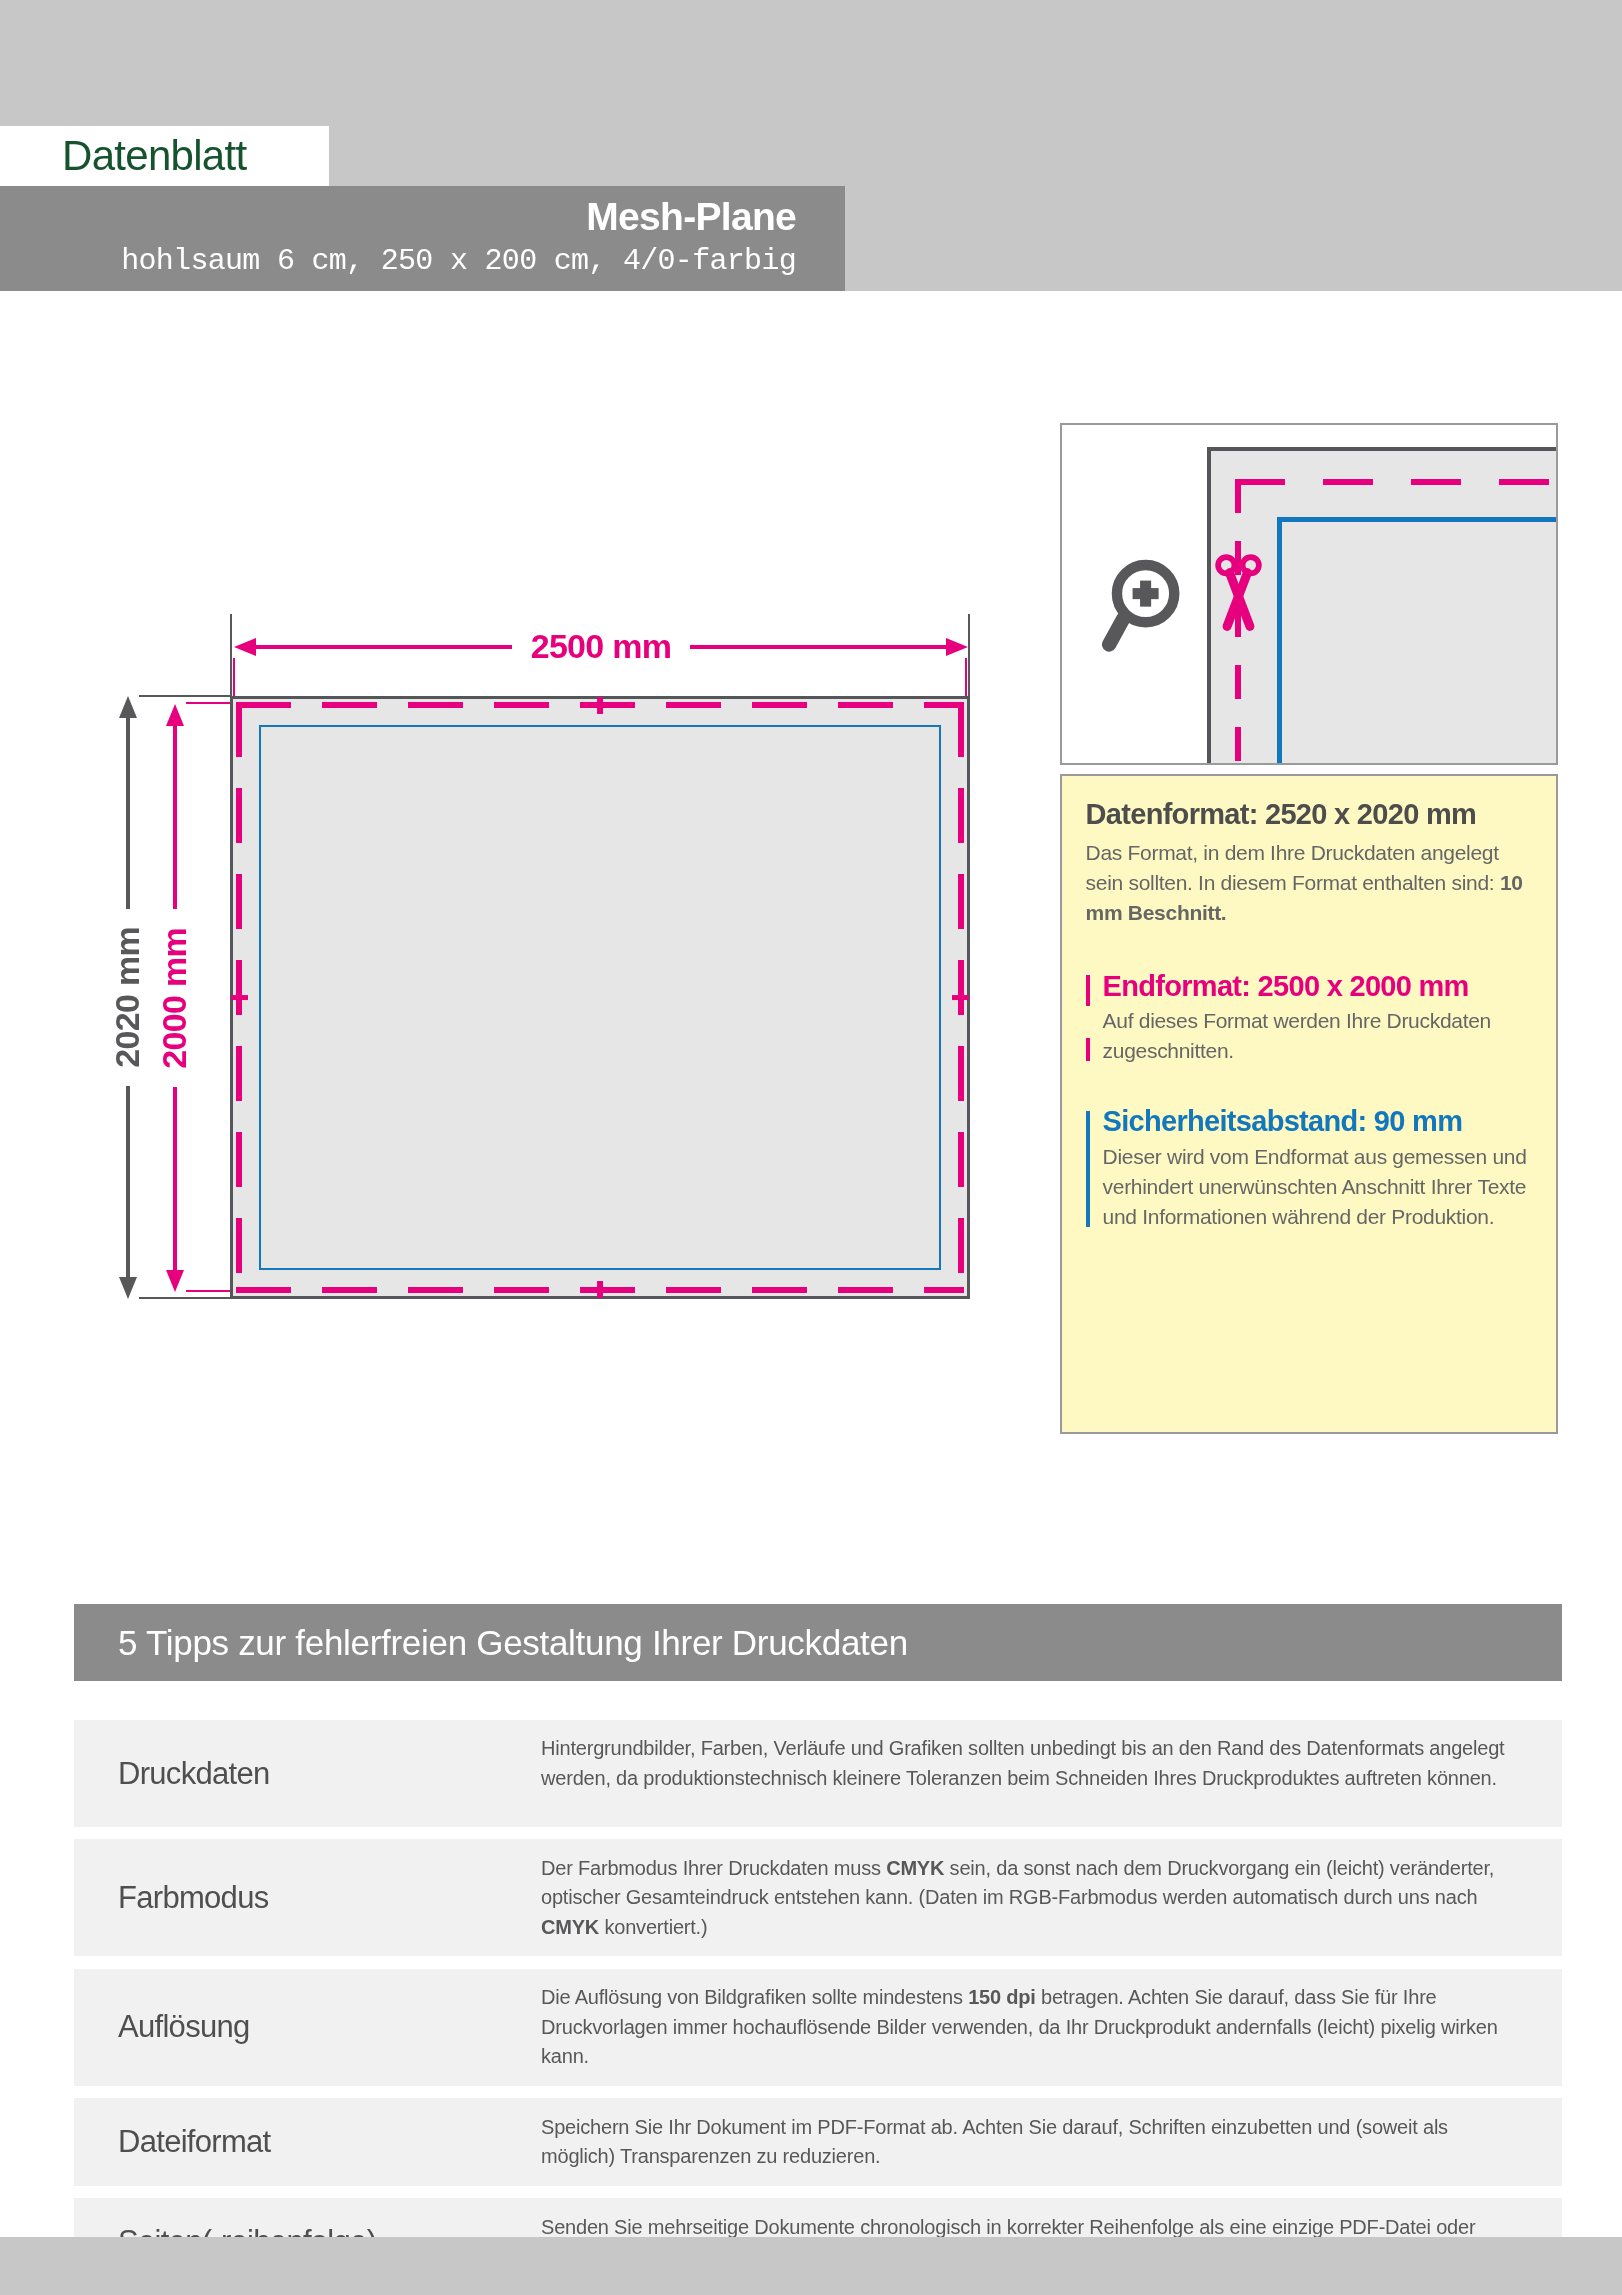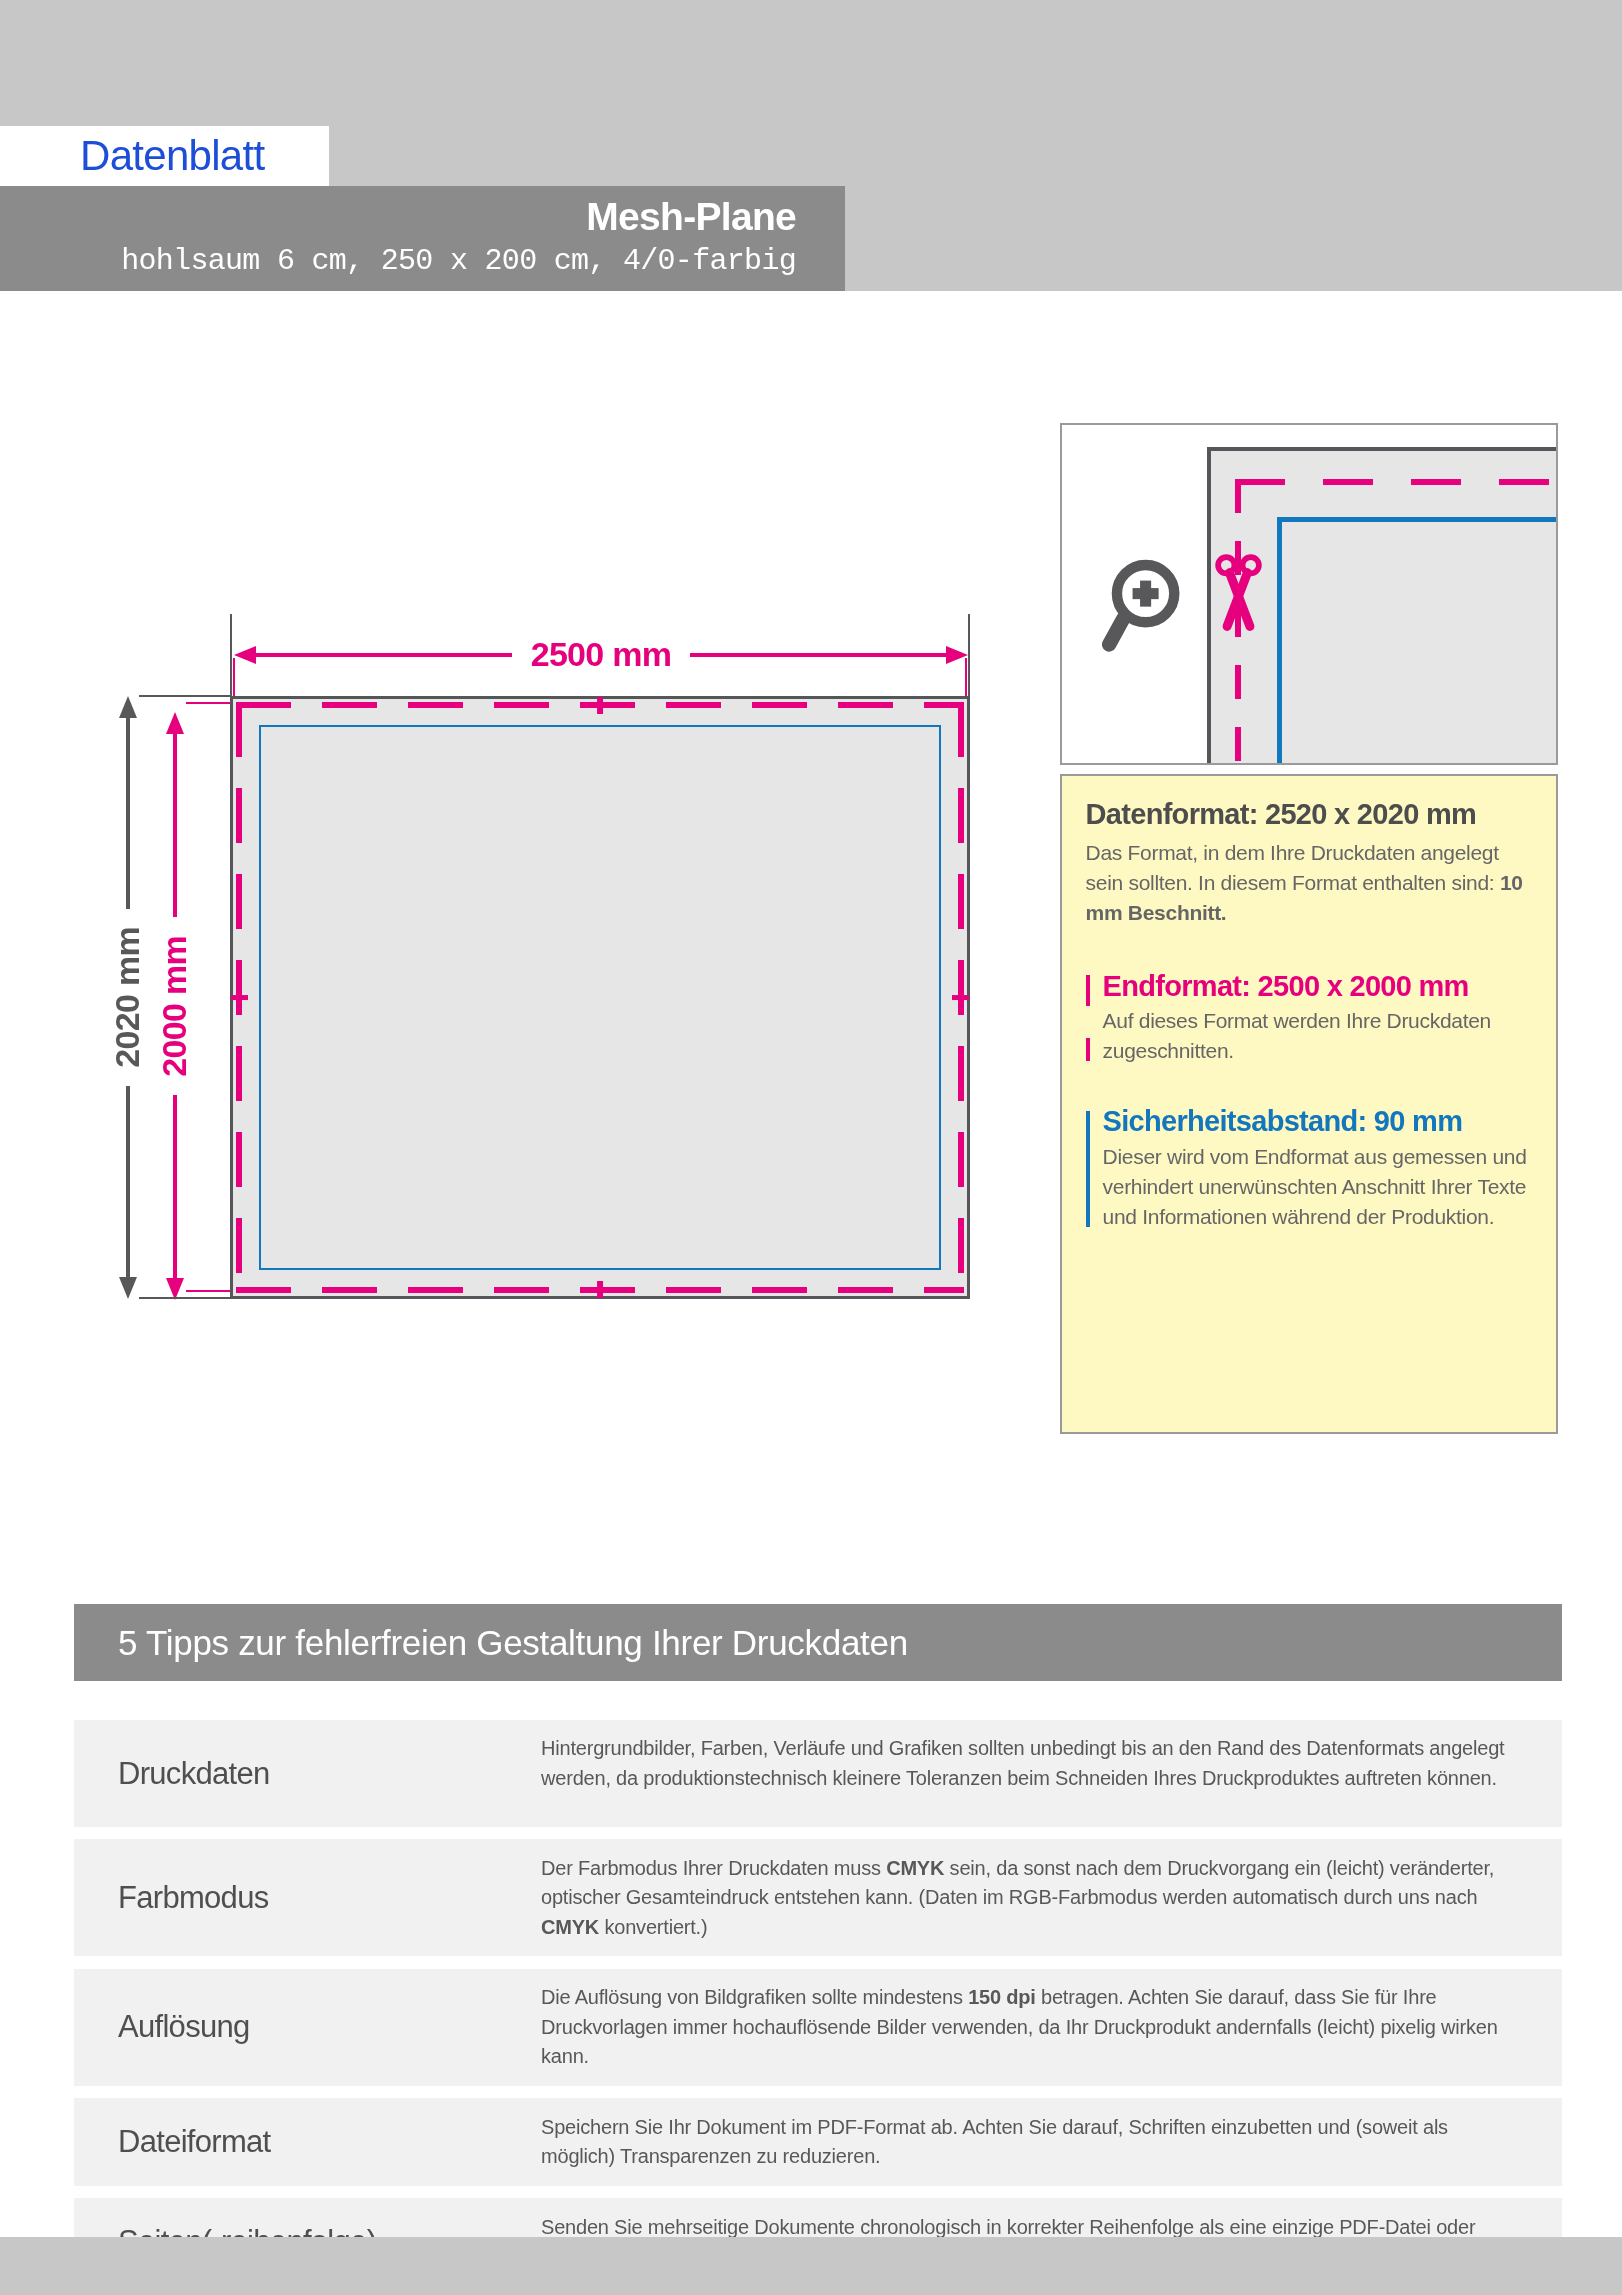--- a/index.html
+++ b/index.html
@@ -7,21 +7,21 @@
   #page {
     position:relative; width:1623px; height:2295px; background:#ffffff;
     font-family:"Liberation Sans", sans-serif; overflow:hidden; color:#58585a;
   }
   
   .top-band { position:absolute; left:0; top:0; width:1623px; height:291px; background:#c7c7c7; }
   .doc-label-box {
     position:absolute; left:0; top:126px; width:329px; height:60px; background:#ffffff;
     display:flex; align-items:center; padding-left:62px;
   }
-  .doc-label-box span { font-size:42px; color:#1d4ed8; letter-spacing:-0.7px;margin-left:18px; }
+  .doc-label-box span { font-size:42px; color:#14532d; letter-spacing:-0.7px; }
   .title-bar {
     position:absolute; left:0; top:186px; width:845px; height:105px; background:#8b8b8b;
     text-align:right; padding:6.5px 49px 0 0; color:#ffffff;
   }
   .title-bar .product { font-size:39px; font-weight:600; letter-spacing:-0.7px; line-height:48px; }
   .title-bar .variant { font-size:30px; font-weight:400; letter-spacing:-0.7px; line-height:41px;font-family:Liberation Mono, monospace; }
 
   
   .banner {
     position:absolute; left:230px; top:696px; width:740px; height:603px;
@@ -45,21 +45,21 @@
   .arrow-h .head-l { width:0; height:0; border-top:9.2px solid transparent; border-bottom:9.2px solid transparent; border-right:22px solid currentColor; }
   .arrow-h .head-r { width:0; height:0; border-top:9.2px solid transparent; border-bottom:9.2px solid transparent; border-left:22px solid currentColor; }
   .arrow-h .lbl { margin:0 18.3px; font-size:34px; font-weight:700; letter-spacing:-0.7px; white-space:nowrap; }
 
   .arrow-v { position:absolute; width:23.6px; display:flex; flex-direction:column; align-items:center; }
   .arrow-v .line { flex:1; width:3.9px; background:currentColor; }
   .arrow-v .head-u { width:0; height:0; border-left:9.2px solid transparent; border-right:9.2px solid transparent; border-bottom:22px solid currentColor; }
   .arrow-v .head-d { width:0; height:0; border-left:9.2px solid transparent; border-right:9.2px solid transparent; border-top:22px solid currentColor; }
   .arrow-v .lbl { margin:18.3px 0; font-size:34px; font-weight:700; letter-spacing:-0.7px; white-space:nowrap;
     writing-mode:vertical-rl; transform:rotate(180deg); }
-  .c-gray { color:#58585a; } .c-mag { color:#e6007e;margin-top:8px; }
+  .c-gray { color:#58585a; } .c-mag { color:#e6007e; }
   .ext { position:absolute; }
   .ext.gray { background:#58585a; } .ext.mag { background:#e6007e; }
 
   
   .detail-box {
     position:absolute; left:1060px; top:423px; width:498px; height:342px;
     background:#ffffff; border:2.6px solid #9a9a9a; overflow:hidden;
   }
   .d-fill { position:absolute; left:145px; top:21.6px; right:-3.3px; bottom:-3.3px;
     background:#e6e6e6; border-left:4.6px solid #55565a; border-top:4.6px solid #55565a; }

